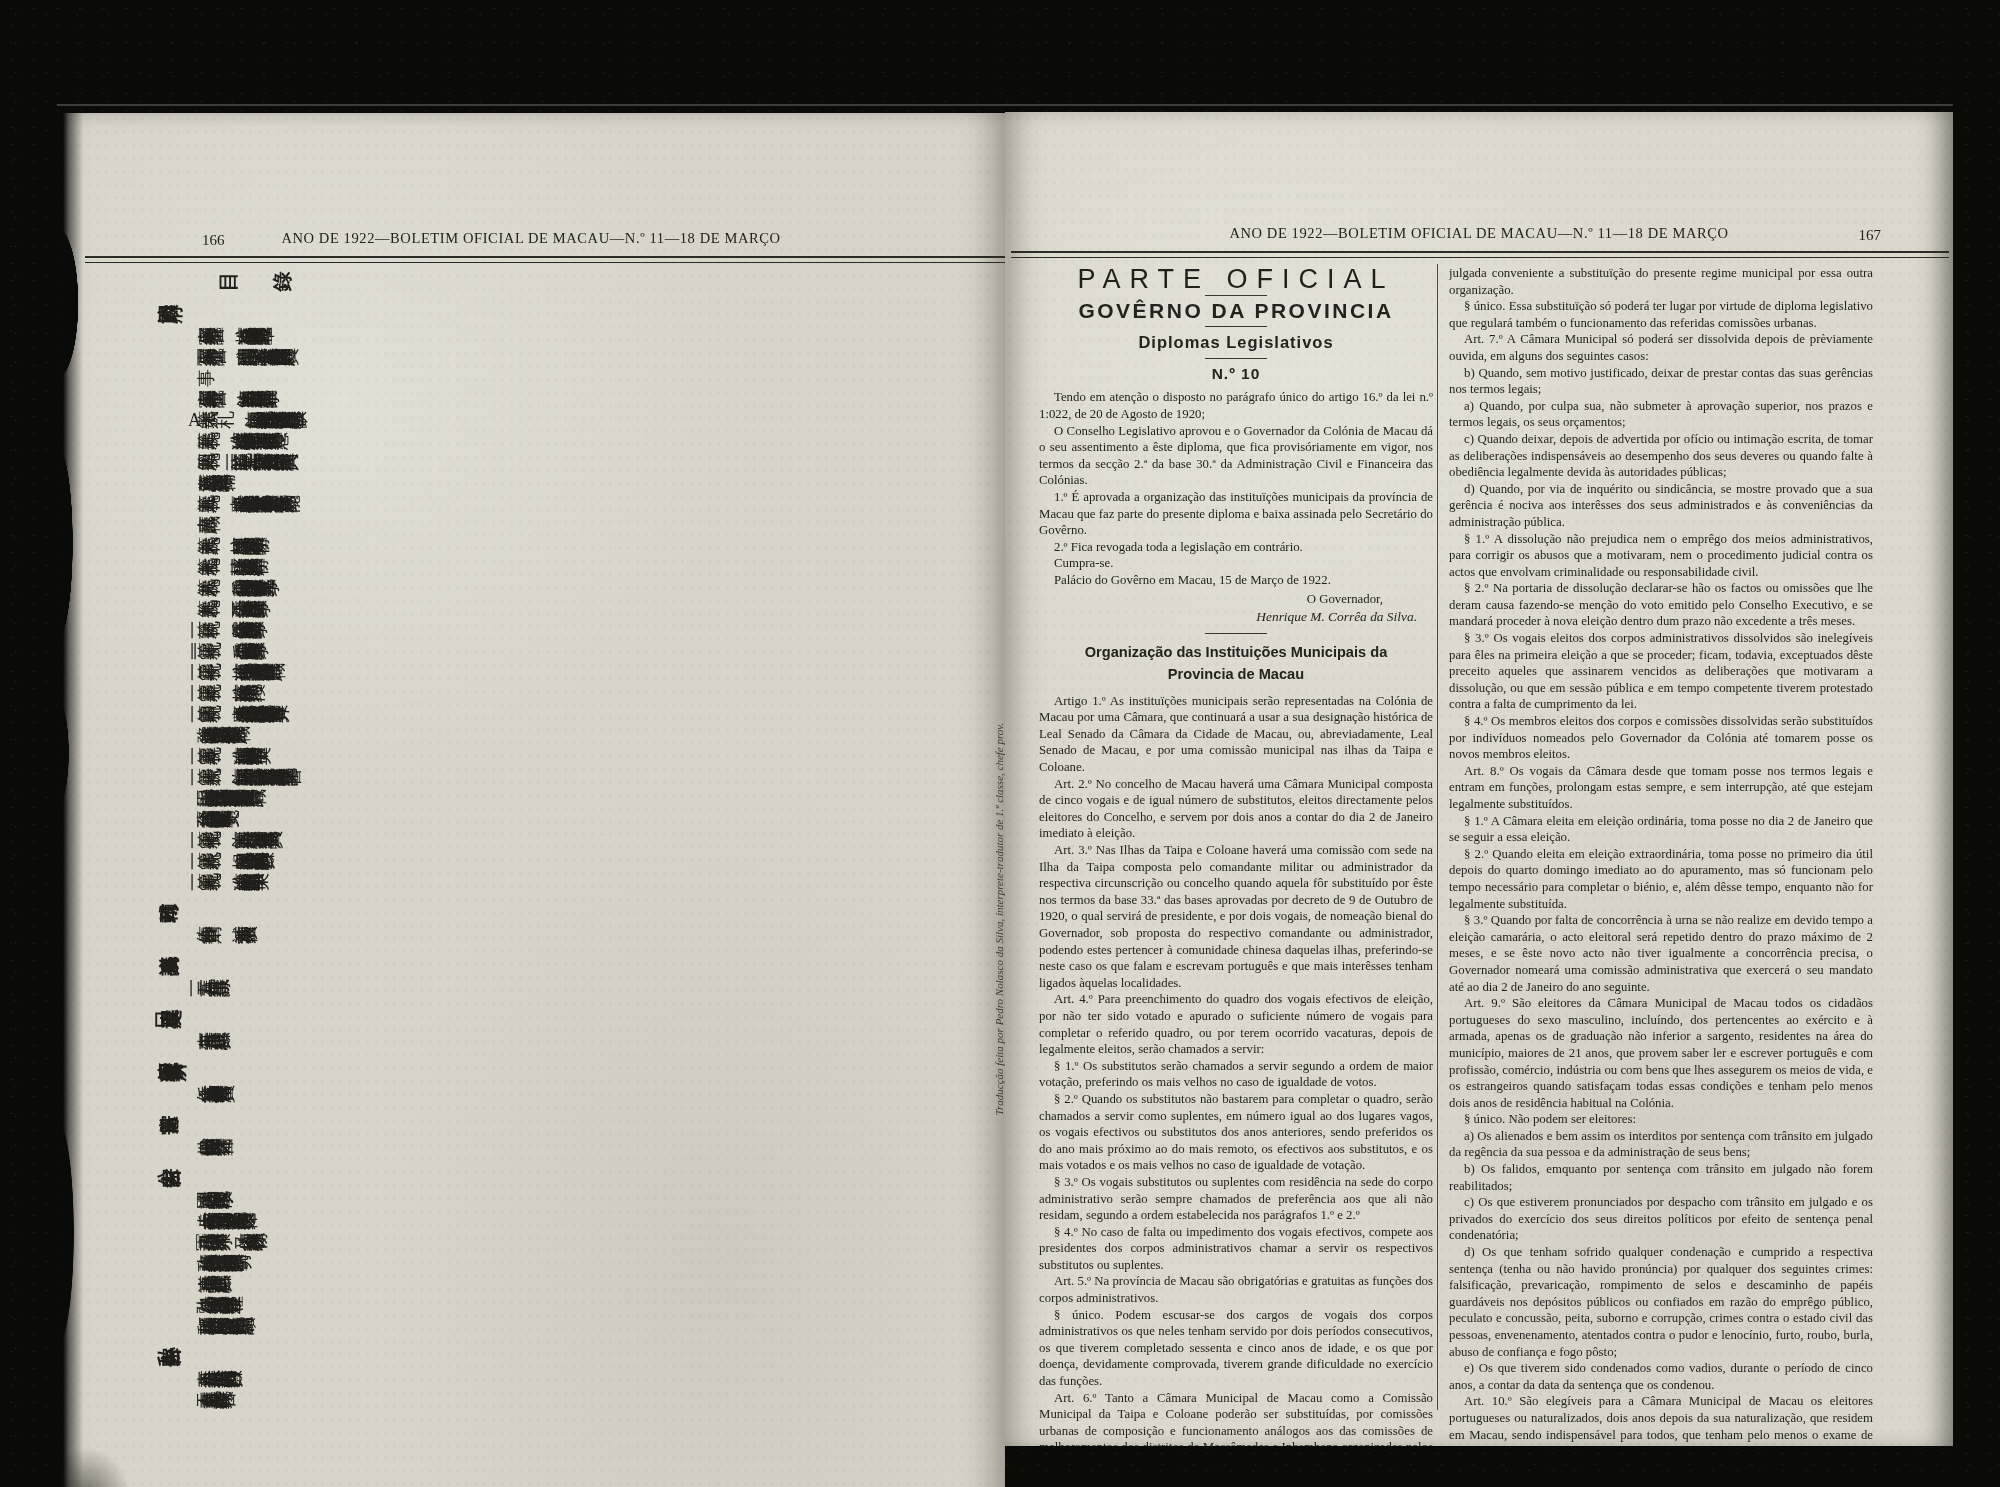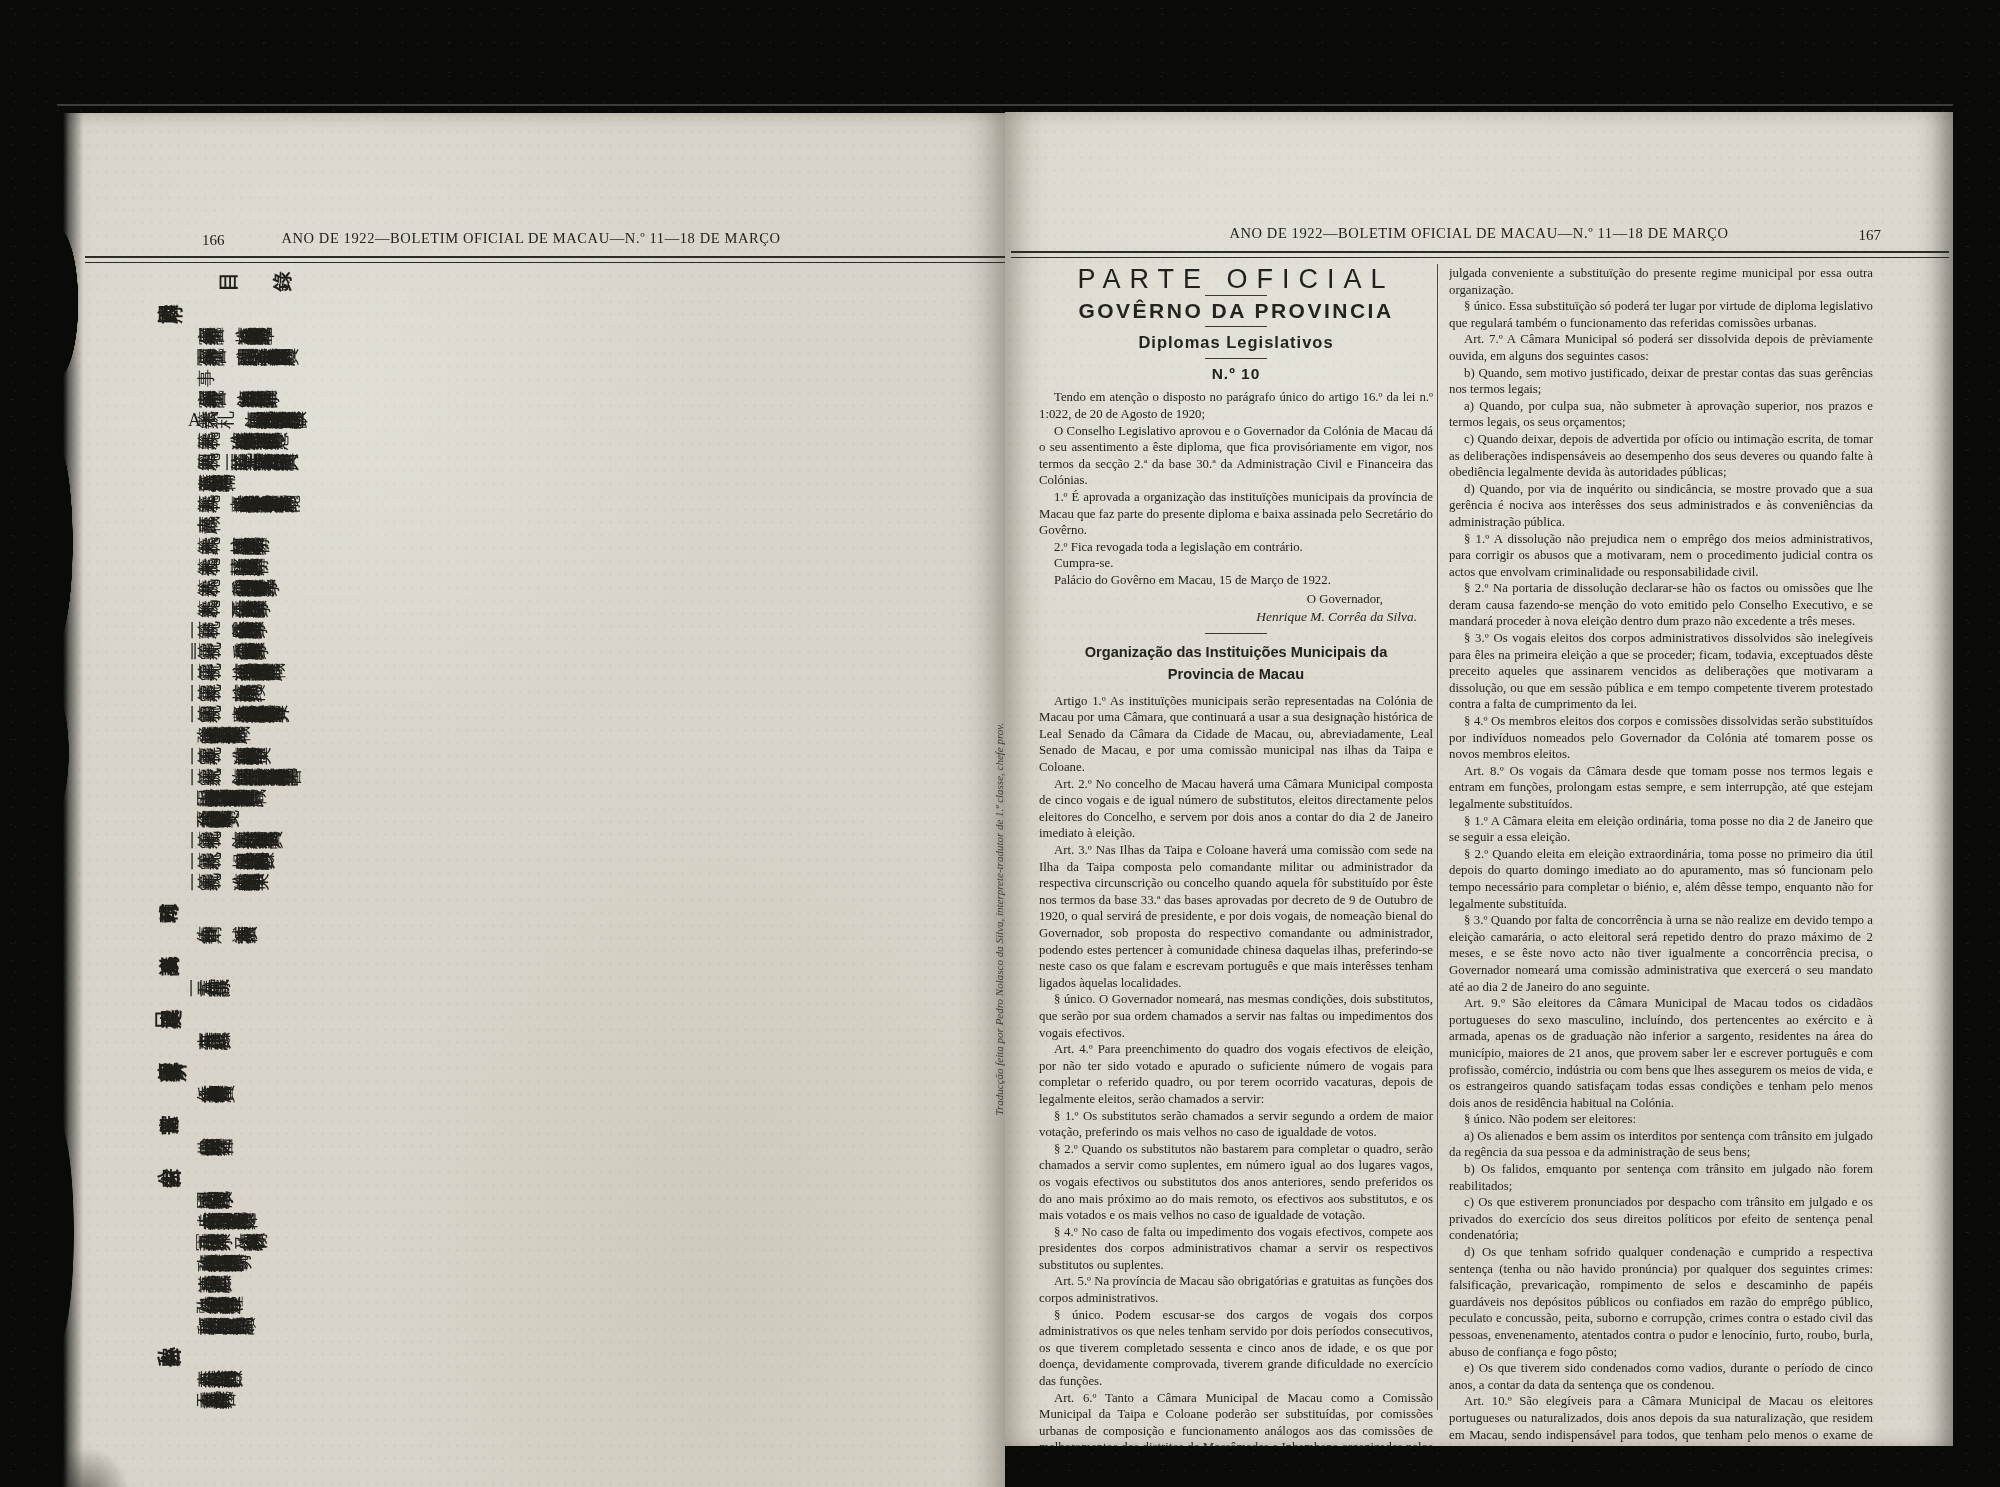--- a/index.html
+++ b/index.html
@@ -165,24 +165,24 @@
         </div>
       <p class="sig sig-title">O Governador,</p>
       <p class="sig sig-name">Henrique M. Corrêa da Silva.</p>
       <hr class="mini">
       <div class="org-head">Organização das Instituições Municipais da Provincia de Macau</div>
       <div>
 
       <p class="para s-p"><span>Artigo 1.º As instituïções municipais serão representadas na Colónia de Macau por uma Câmara, que continuará a usar a sua designação histórica de Leal Senado da Câmara da Cidade de Macau, ou, abreviadamente, Leal Senado de Macau, e por uma comissão municipal nas ilhas da Taipa e Coloane.</span></p>
           <p class="para s-p"><span>Art. 2.º No concelho de Macau haverá uma Câmara Municipal composta de cinco vogais e de igual número de substitutos, eleitos directamente pelos eleitores do Concelho, e servem por dois anos a contar do dia 2 de Janeiro imediato à eleição.</span></p>
           <p class="para s-p"><span>Art. 3.º Nas Ilhas da Taipa e Coloane haverá uma comissão com sede na Ilha da Taipa composta pelo comandante militar ou administrador da respectiva circunscrição ou concelho quando aquela fôr substituído por êste nos termos da base 33.ª das bases aprovadas por decreto de 9 de Outubro de 1920, o qual servirá de presidente, e por dois vogais, de nomeação bienal do Governador, sob proposta do respectivo comandante ou administrador, podendo estes pertencer à comunidade chinesa daquelas ilhas, preferindo-se neste caso os que falam e escrevam português e que mais interêsses tenham ligados àquelas localidades.</span></p>
-          <p class="para s-p"><span>§ único. O Governador nomeará, nas mesmas condições, dois substitutos, que serão por sua ordem chamados a servir nas faltas ou impedimentos dos vogais efectivos.</span></p>
           <p class="para s-p"><span>Art. 4.º Para preenchimento do quadro dos vogais efectivos de eleição, por não ter sido votado e apurado o suficiente número de vogais para completar o referido quadro, ou por terem ocorrido vacaturas, depois de legalmente eleitos, serão chamados a servir:</span></p>
           <p class="para s-p"><span>§ 1.º Os substitutos serão chamados a servir segundo a ordem de maior votação, preferindo os mais velhos no caso de igualdade de votos.</span></p>
           <p class="para s-p"><span>§ 2.º Quando os substitutos não bastarem para completar o quadro, serão chamados a servir como suplentes, em número igual ao dos lugares vagos, os vogais efectivos ou substitutos dos anos anteriores, sendo preferidos os do ano mais próximo ao do mais remoto, os efectivos aos substitutos, e os mais votados e os mais velhos no caso de igualdade de votação.</span></p>
+          <p class="para s-p"><span>§ 3.º Os vogais substitutos ou suplentes com residência na sede do corpo administrativo serão sempre chamados de preferência aos que ali não residam, segundo a ordem estabelecida nos parágrafos 1.º e 2.º</span></p>
           <p class="para s-p"><span>§ 4.º No caso de falta ou impedimento dos vogais efectivos, compete aos presidentes dos corpos administrativos chamar a servir os respectivos substitutos ou suplentes.</span></p>
           <p class="para s-p"><span>Art. 5.º Na província de Macau são obrigatórias e gratuitas as funções dos corpos administrativos.</span></p>
           <p class="para s-p"><span>§ único. Podem escusar-se dos cargos de vogais dos corpos administrativos os que neles tenham servido por dois períodos consecutivos, os que tiverem completado sessenta e cinco anos de idade, e os que por doença, devidamente comprovada, tiverem grande dificuldade no exercício das funções.</span></p>
           <p class="para s-p"><span>Art. 6.º Tanto a Câmara Municipal de Macau como a Comissão Municipal da Taipa e Coloane poderão ser substituídas, por comissões urbanas de composição e funcionamento análogos aos das comissões de melhoramentos dos distritos de Mossâmedes e Inhambane organizadas pelos decretos de 31 de Agosto e 2 de Novembro de 1912, se fôr</span></p>
         </div>
     </div>
 
     <div class="col col2">
       <div>
 

